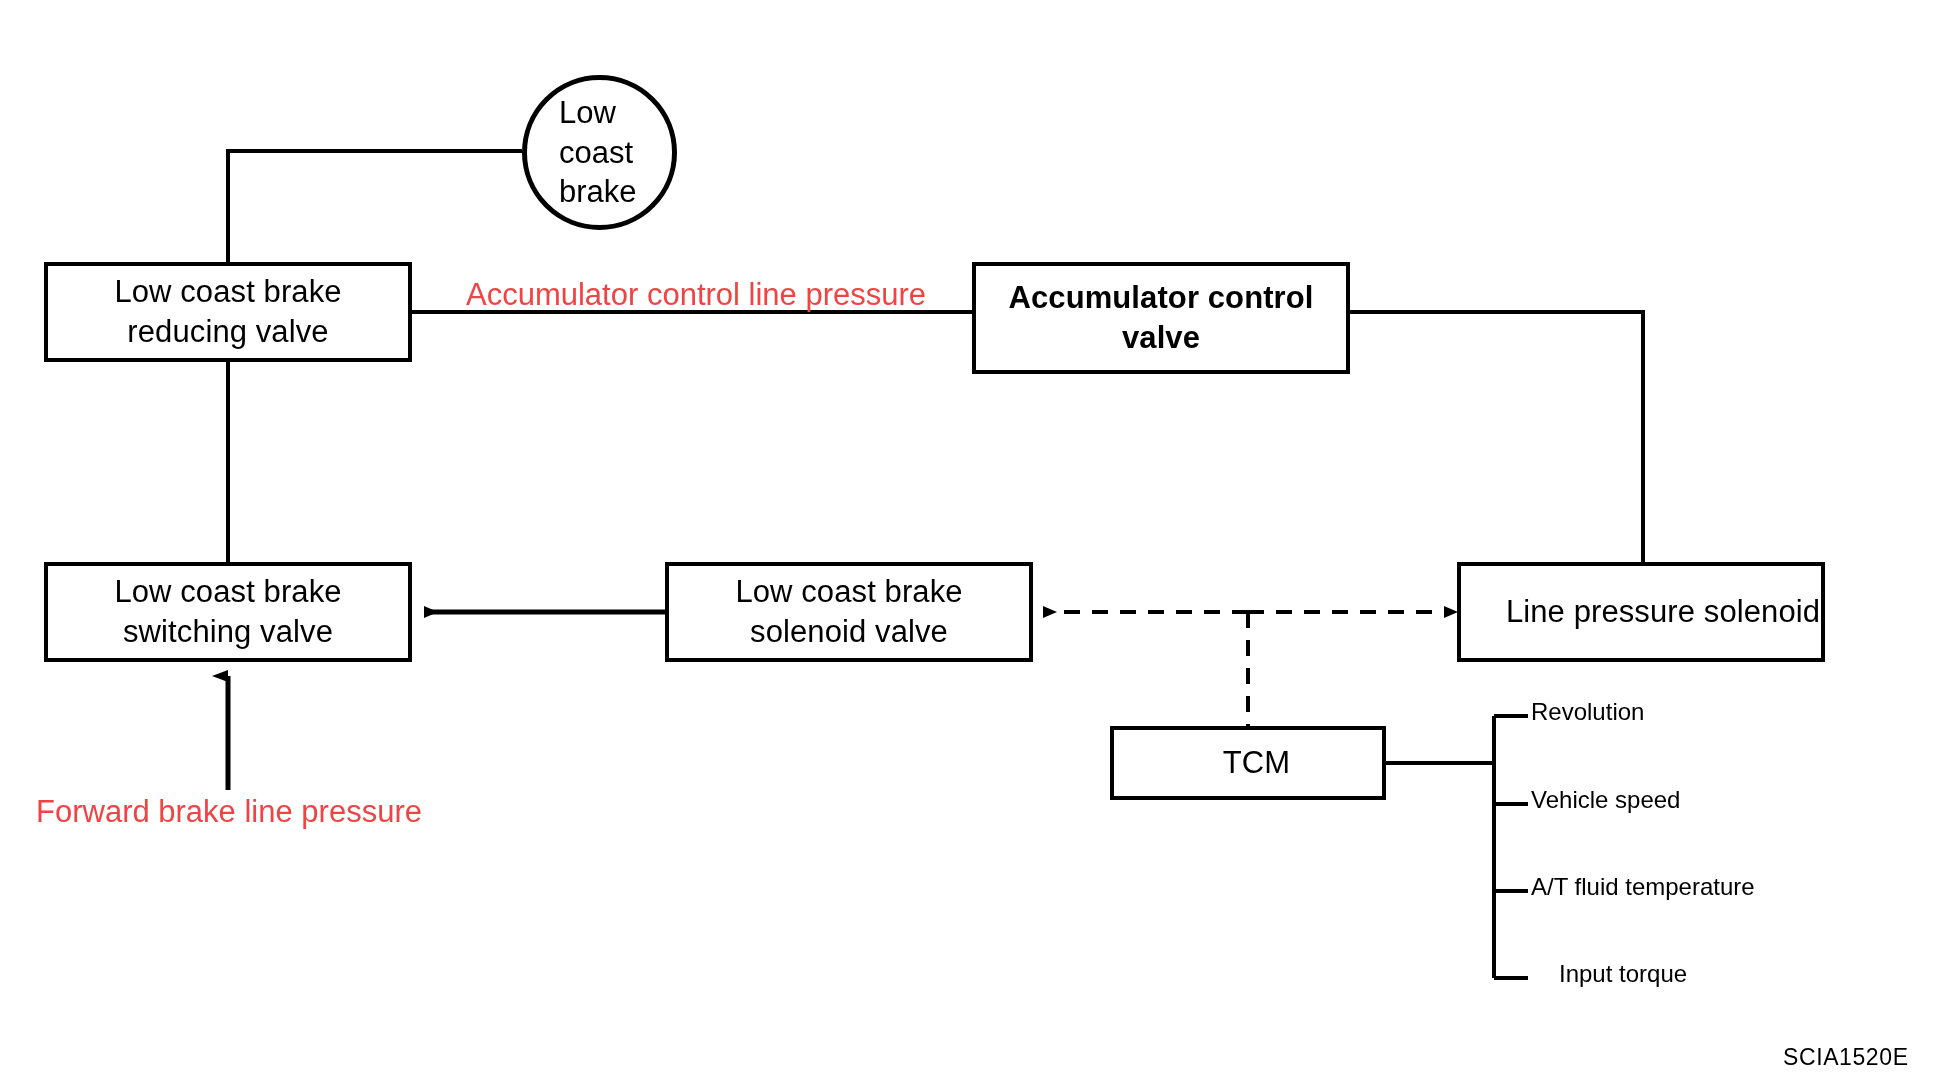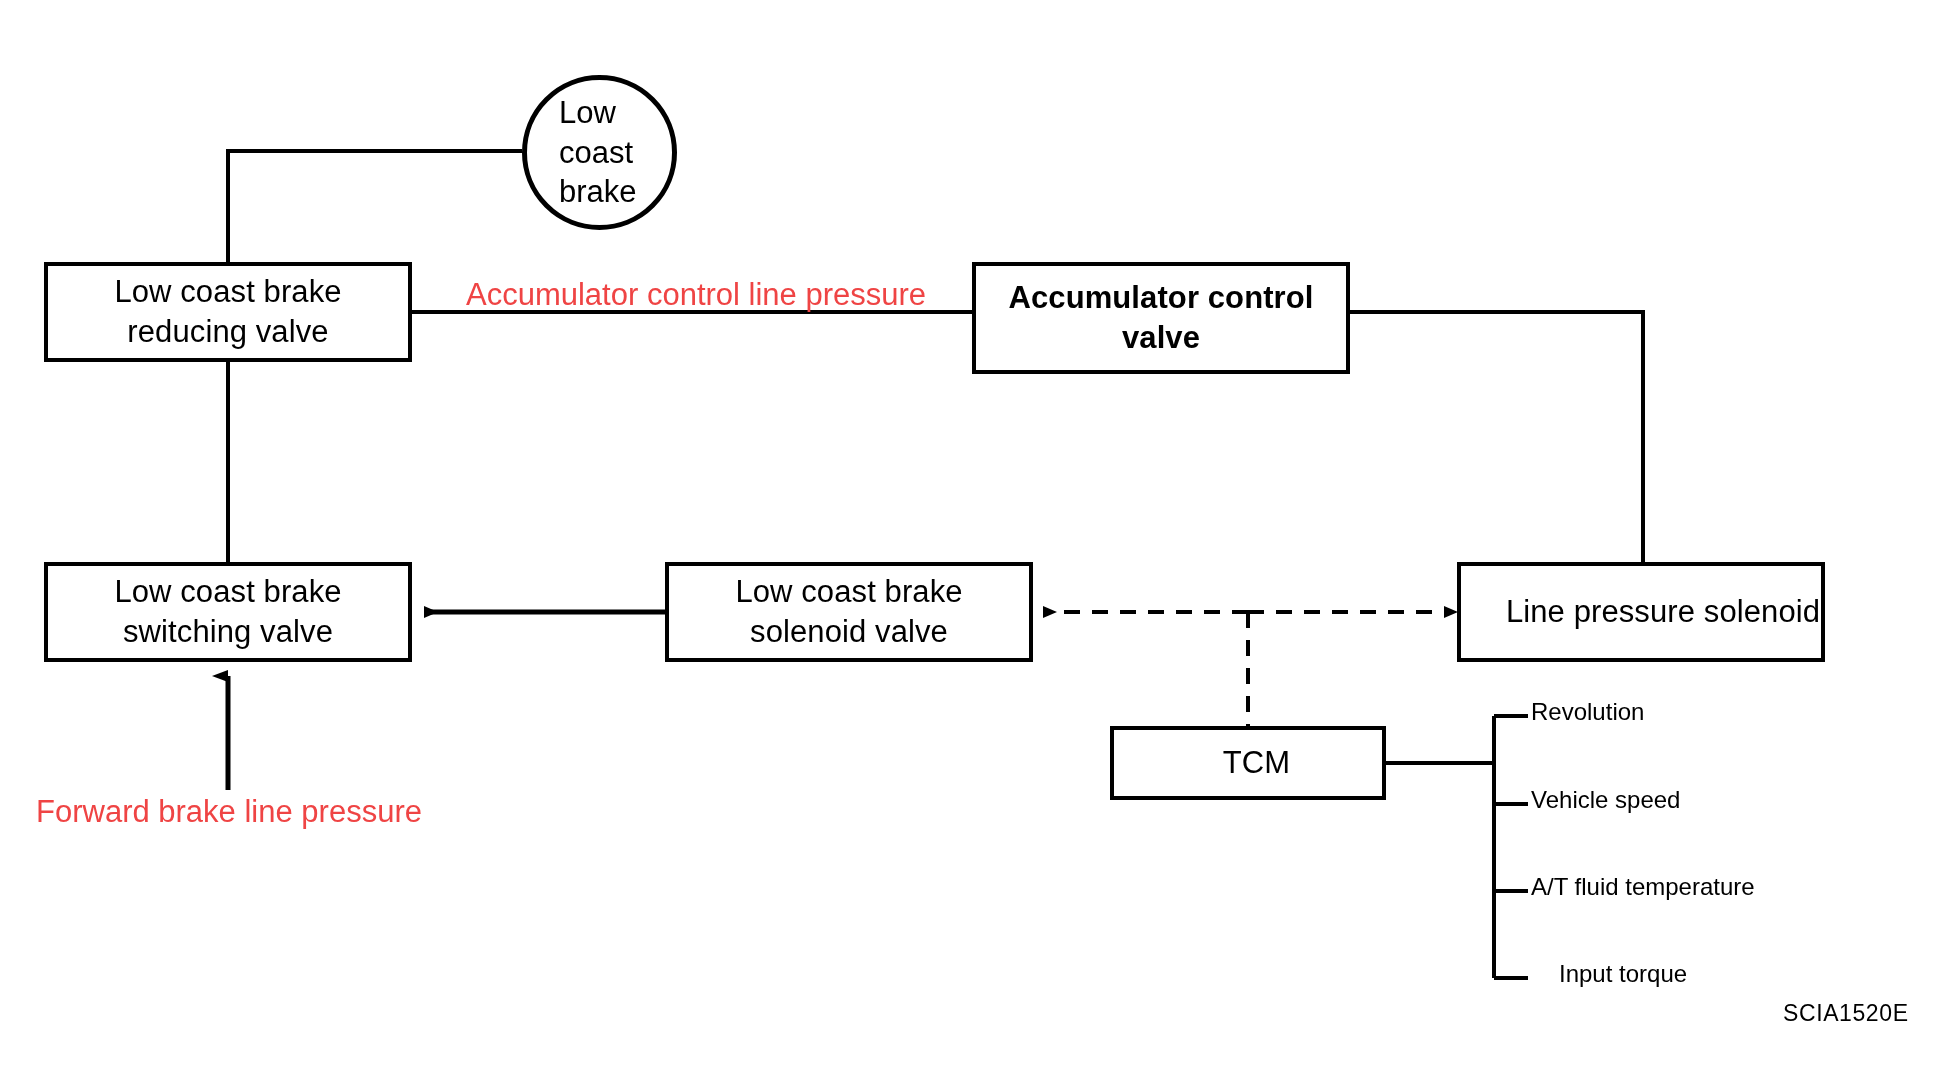--- a/index.html
+++ b/index.html
@@ -67,20 +67,21 @@
     font-size: 24px;
     line-height: 1.2;
     white-space: nowrap;
   }
   .fig-code {
     position: absolute;
     color: #000000;
     font-size: 23px;
     letter-spacing: 0.6px;
     white-space: nowrap;
+    margin-top: 44px;
   }
 </style>
 </head>
 <body>
 
 <div id="stage">
 
   <svg id="diagram-svg" viewBox="0 0 1947 1091" xmlns="http://www.w3.org/2000/svg">
     <defs>
       <marker id="arrow-left" markerWidth="16" markerHeight="16" refX="14" refY="6" orient="auto" markerUnits="userSpaceOnUse">

